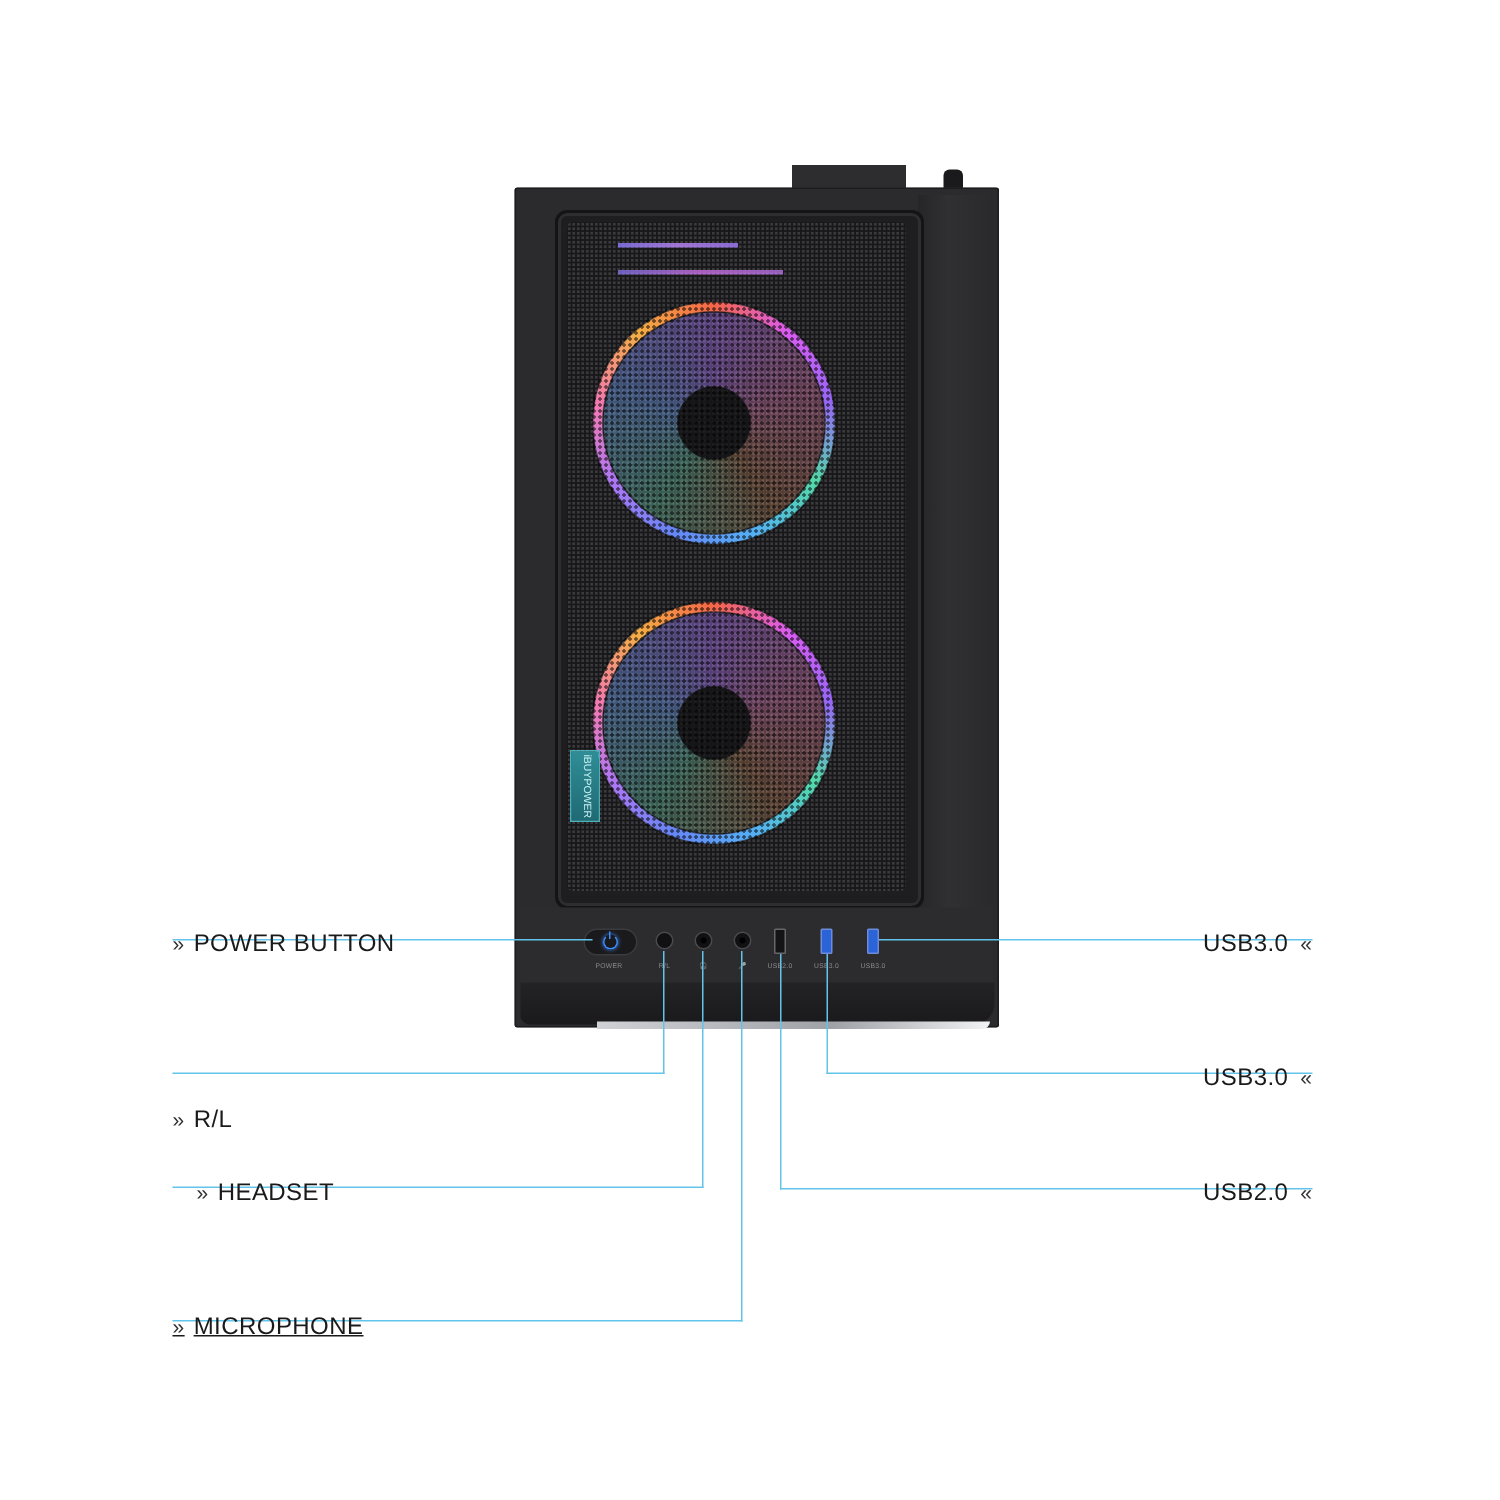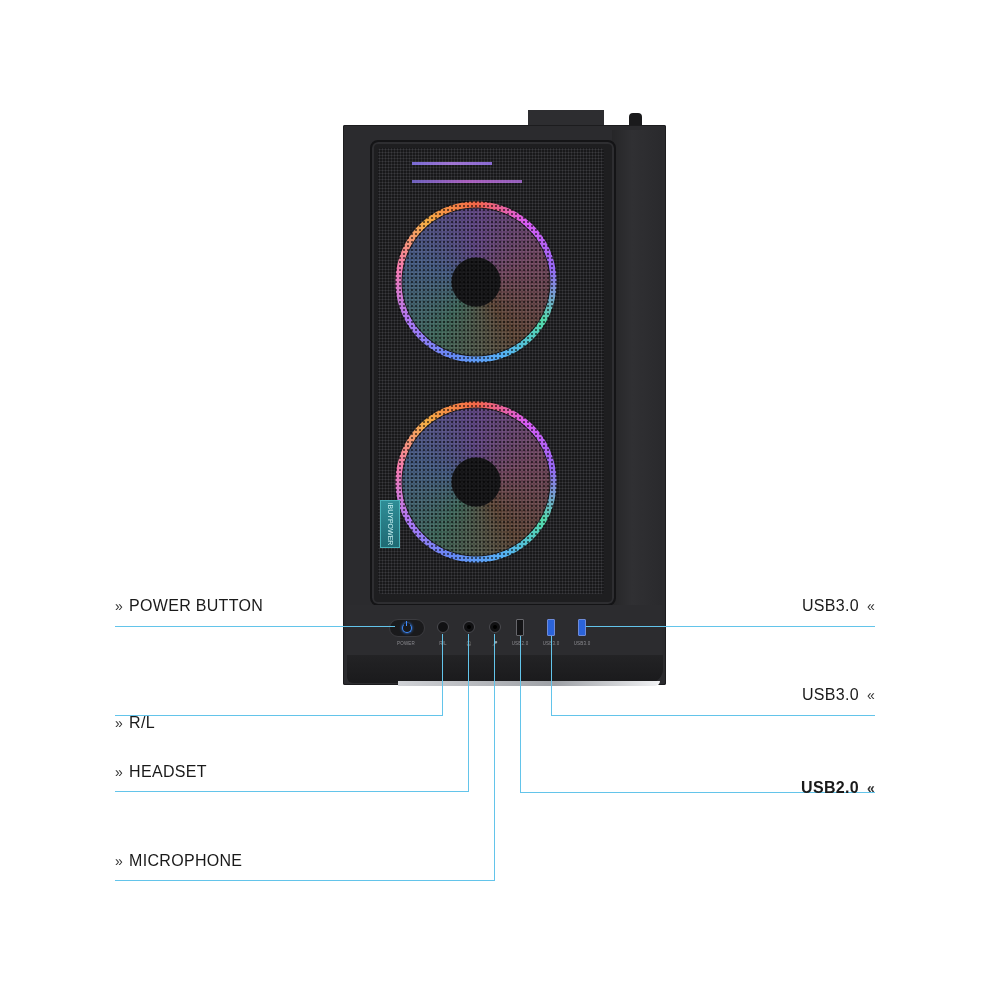--- a/index.html
+++ b/index.html
@@ -37,21 +37,21 @@
   .foot-light { left:398px; top:681px; width:262px; height:5px; background:linear-gradient(90deg,#d0d2d6,#9ea1a6 60%,#f2f3f5); border-radius:0 0 6px 0; }
   .power-btn { left:389px; top:619px; width:34px; height:16px; background:#1a1a1c; border-radius:9px; border:1px solid #3b3b3f; display:flex; align-items:center; justify-content:center; }
   .power-glyph { width:8px; height:8px; border:1.6px solid #3e8cff; border-top-color:transparent; border-radius:50%; position:relative; box-shadow:0 0 3px #3e8cff; }
   .power-glyph::after { content:""; position:absolute; left:2.6px; top:-3px; width:1.6px; height:5px; background:#3e8cff; }
   .jack { width:12px; height:12px; border-radius:50%; background:#111113; border:1px solid #4a4a4f; box-sizing:border-box; }
   .jack.hole::after { content:""; display:block; width:4px; height:4px; margin:3px; border-radius:50%; background:#000; }
   .usb { width:8px; height:17px; border-radius:1px; border:1px solid #66666b; background:#141416; box-sizing:border-box; }
   .usb.blue { background:#2b63d9; border-color:#6e8bd8; }
   .port-label { font-size:4.5px; color:#8b8b90; text-align:center; width:30px; letter-spacing:0.2px; }
   .callout-line { position:absolute; background:#63c4ea; }
-  .label { position:absolute; font-size:16px; color:#1a1a1a; letter-spacing:0.3px; white-space:nowrap; }
+  .label { position:absolute; font-size:16px; color:#1a1a1a; letter-spacing:0.3px; white-space:nowrap;margin-top:24px; }
   .chev { font-size:14px; color:#333; margin-right:6px; }
   .chev-r { font-size:14px; color:#333; margin-left:8px; }
 </style>
 </head>
 <body>
 
 <div class="abs case-top-block"></div>
 <div class="abs case-knob"></div>
 <div class="abs case"></div>
 <div class="abs case-rightstrip"></div>
@@ -119,28 +119,28 @@
 
 <div class="callout-line" style="left:520px;top:636px;width:1px;height:157px;"></div>
 <div class="callout-line" style="left:520px;top:792px;width:355px;height:1px;"></div>
 
 <div class="label" style="left:115px;top:597px;">
   <span class="chev">»</span><span>POWER BUTTON</span>
 </div>
 <div class="label" style="left:115px;top:714px;">
   <span class="chev">»</span><span>R/L</span>
 </div>
-<div class="label" style="left:115px;top:763px;text-align:right;">
+<div class="label" style="left:131px;top:763px;text-align:right;">
   <span class="chev">»</span><span>HEADSET</span>
 </div>
-<div class="label" style="left:115px;top:852px;">
+<div class="label" style="left:115px;top:852px;text-decoration:underline;">
   <span class="chev">»</span><span>MICROPHONE</span>
 </div>
 
 <div class="label" style="right:125px;top:597px;">
   <span>USB3.0</span><span class="chev-r">«</span>
 </div>
 <div class="label" style="right:125px;top:686px;">
   <span>USB3.0</span><span class="chev-r">«</span>
 </div>
-<div class="label" style="right:125px;top:779px;font-weight:bold;">
+<div class="label" style="right:125px;top:763px;">
   <span>USB2.0</span><span class="chev-r">«</span>
 </div>
 
 </body></html>

